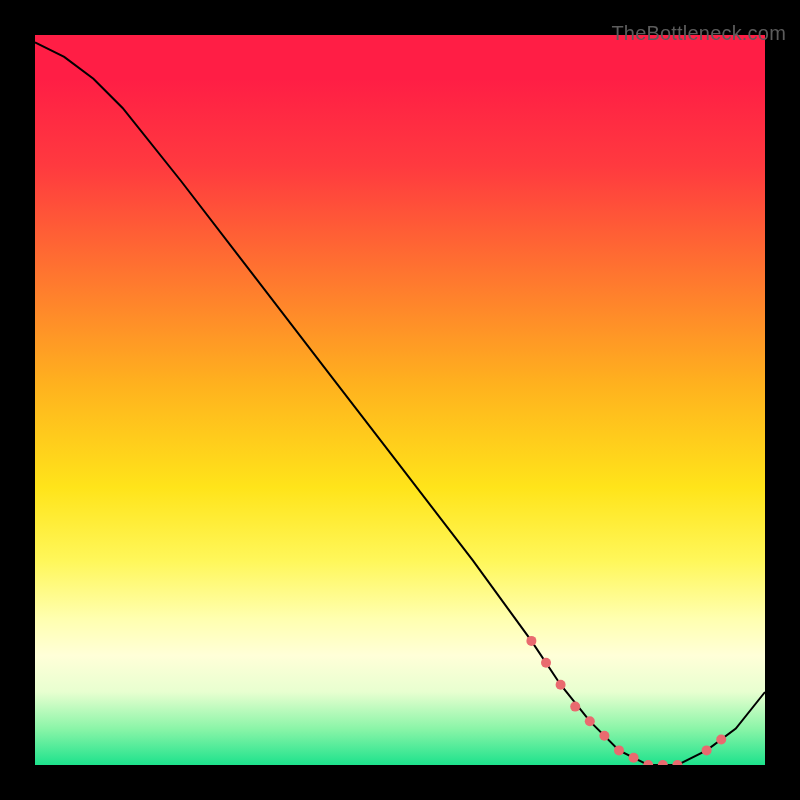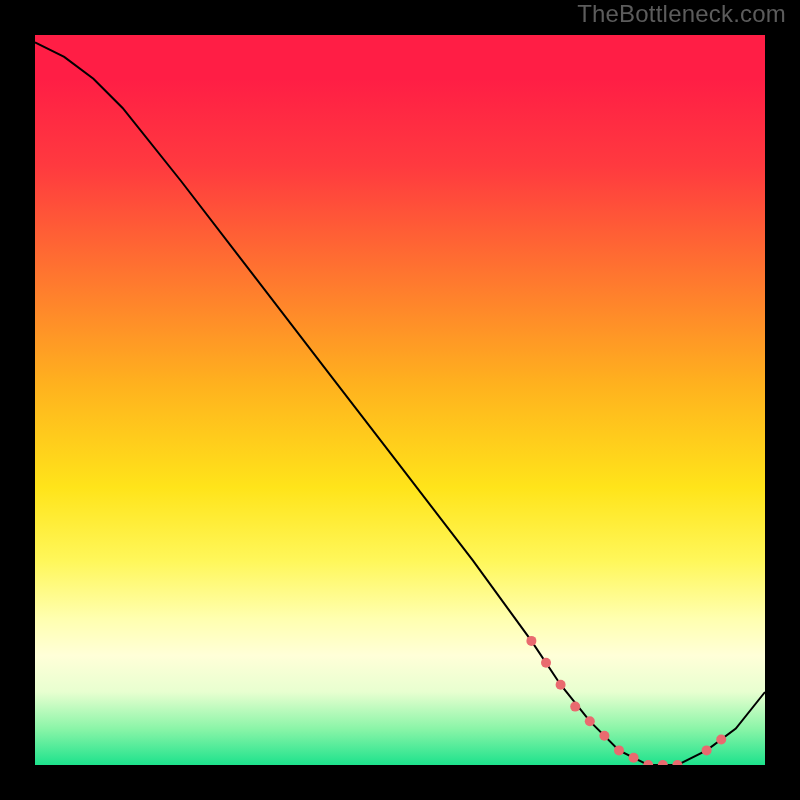--- a/index.html
+++ b/index.html
@@ -5,24 +5,24 @@
   * { margin: 0; padding: 0; box-sizing: border-box; }
   html, body { width: 800px; height: 800px; overflow: hidden; background: #000; }
   .stage {
     position: relative;
     width: 800px;
     height: 800px;
     background: #000;
   }
   .watermark {
     position: absolute;
-    top: 0;
+    top: 22px;
     right: 14px;
     font-family: Arial, Helvetica, sans-serif;
-    font-size: 24px;
+    font-size: 20px;
     color: #5c5c5c;
     letter-spacing: 0.2px;
     z-index: 3;
   }
   .plot-area {
     position: absolute;
     left: 35px;
     top: 35px;
     width: 730px;
     height: 730px;

